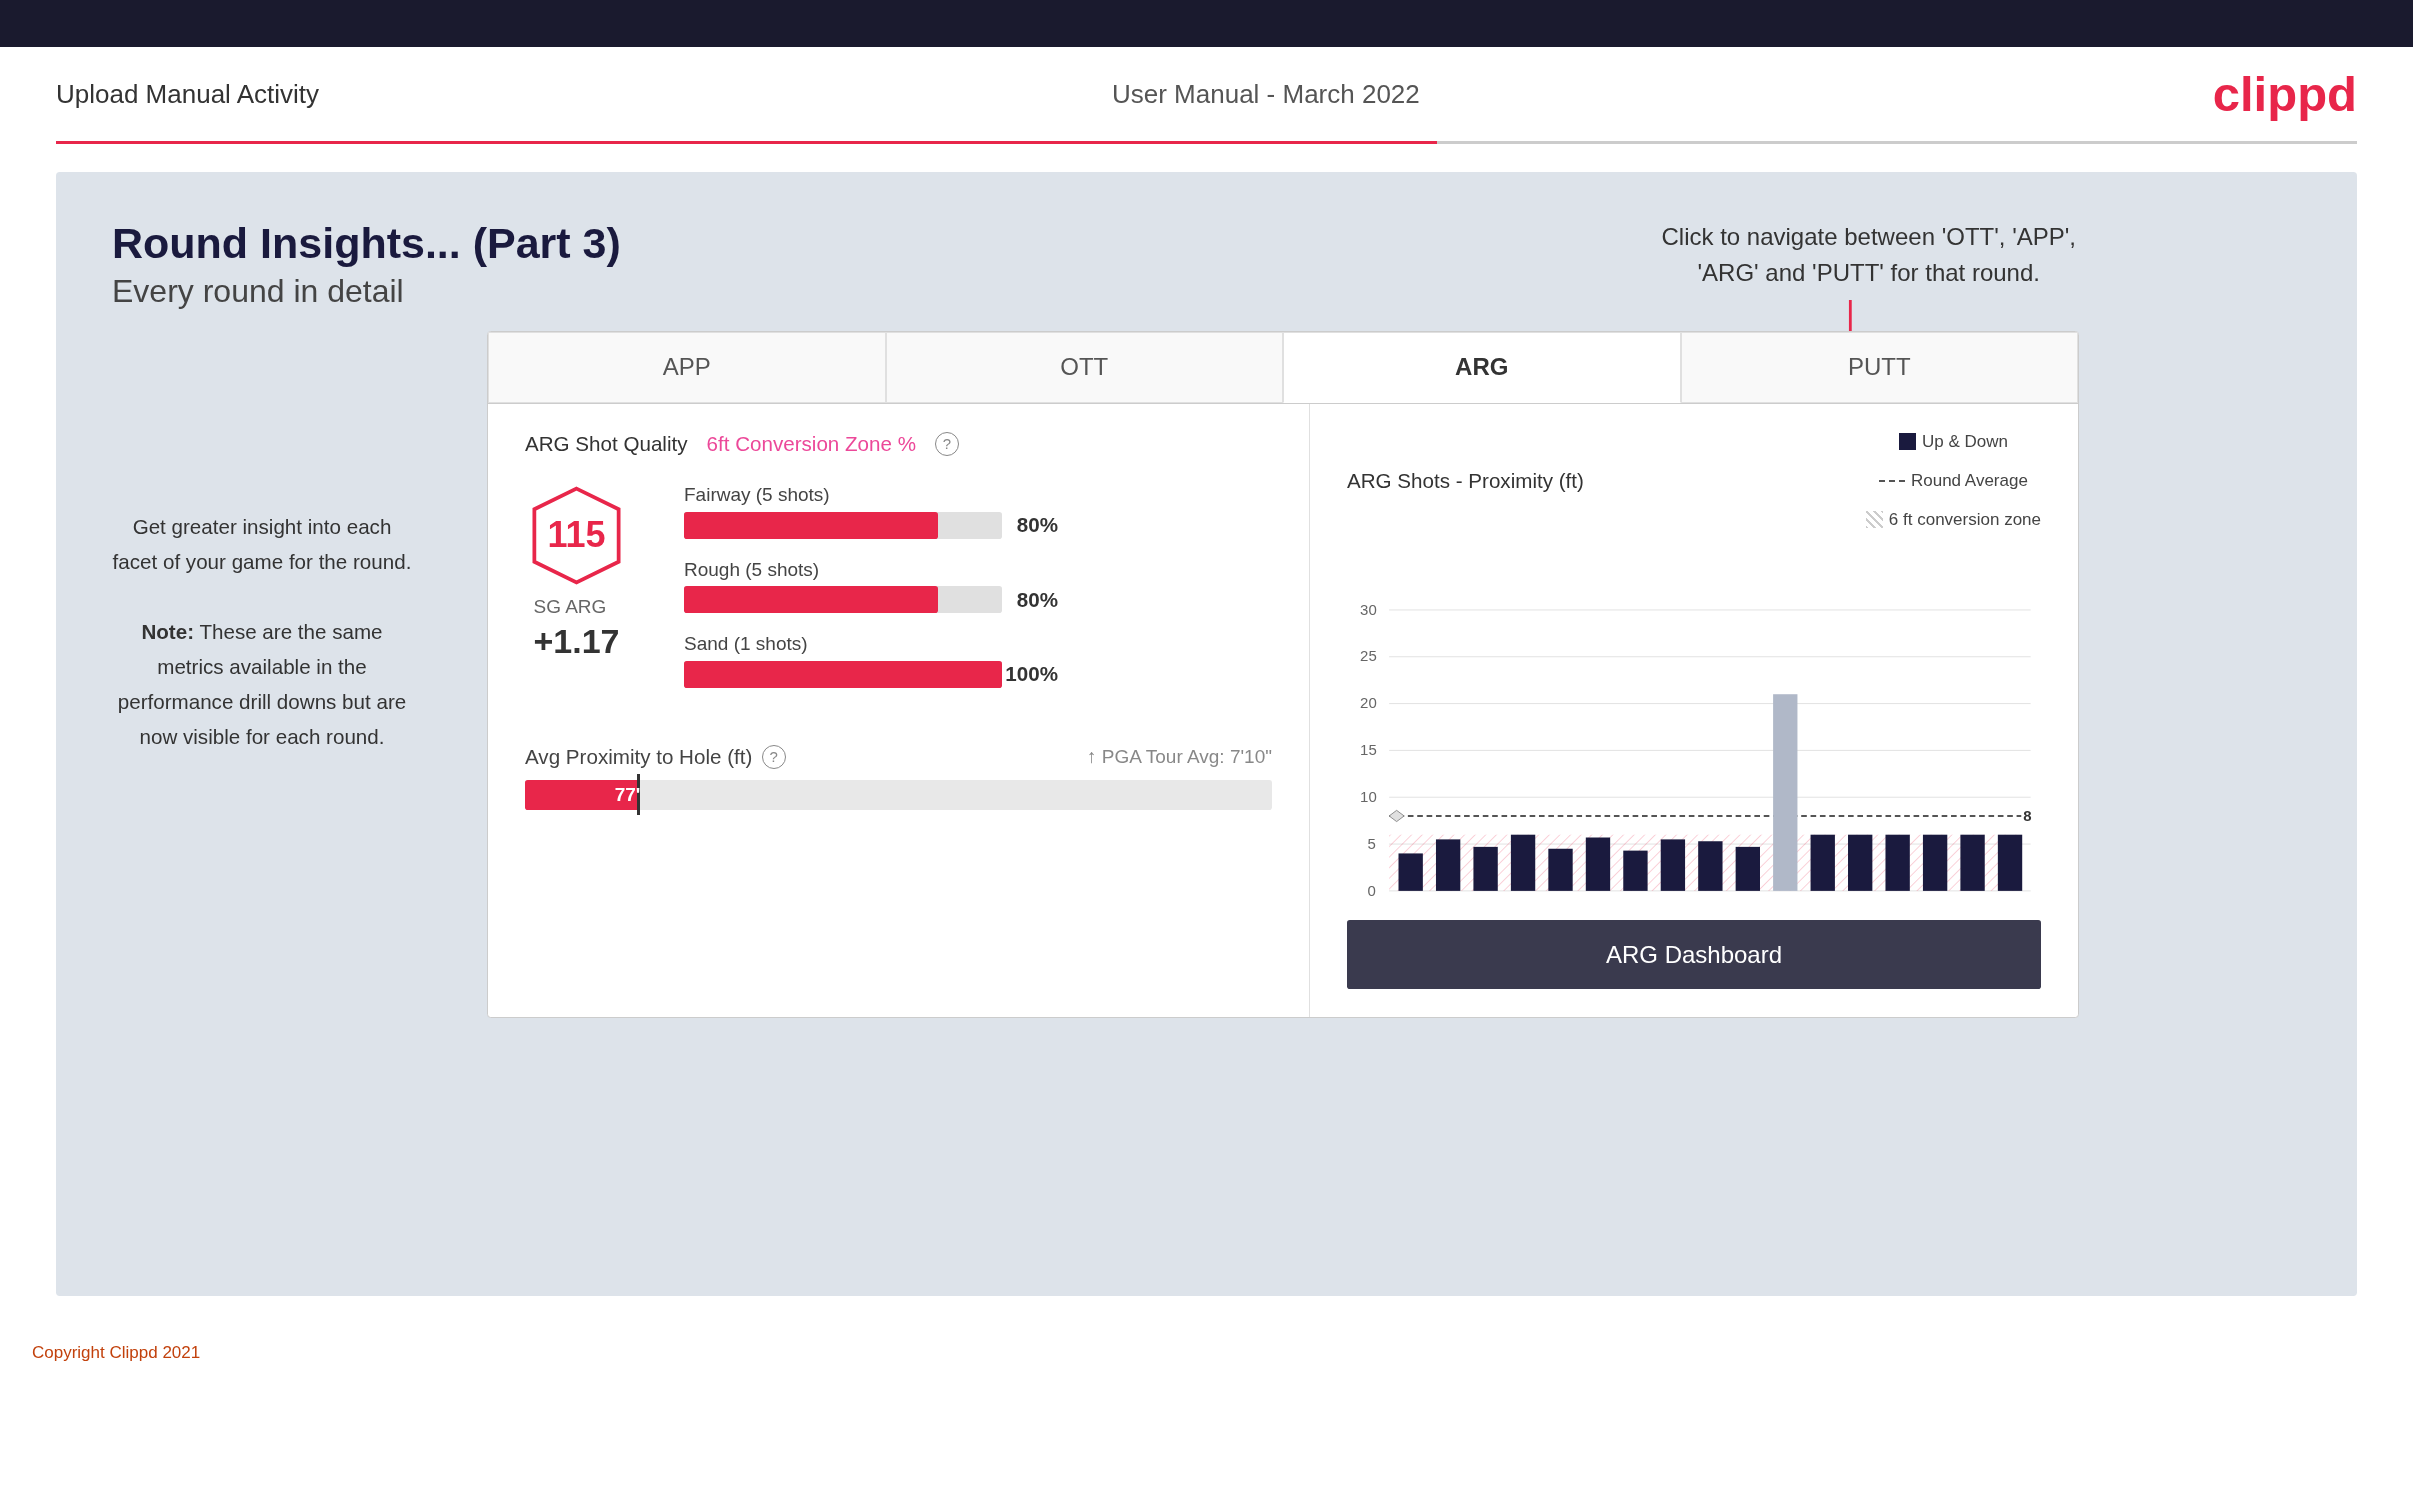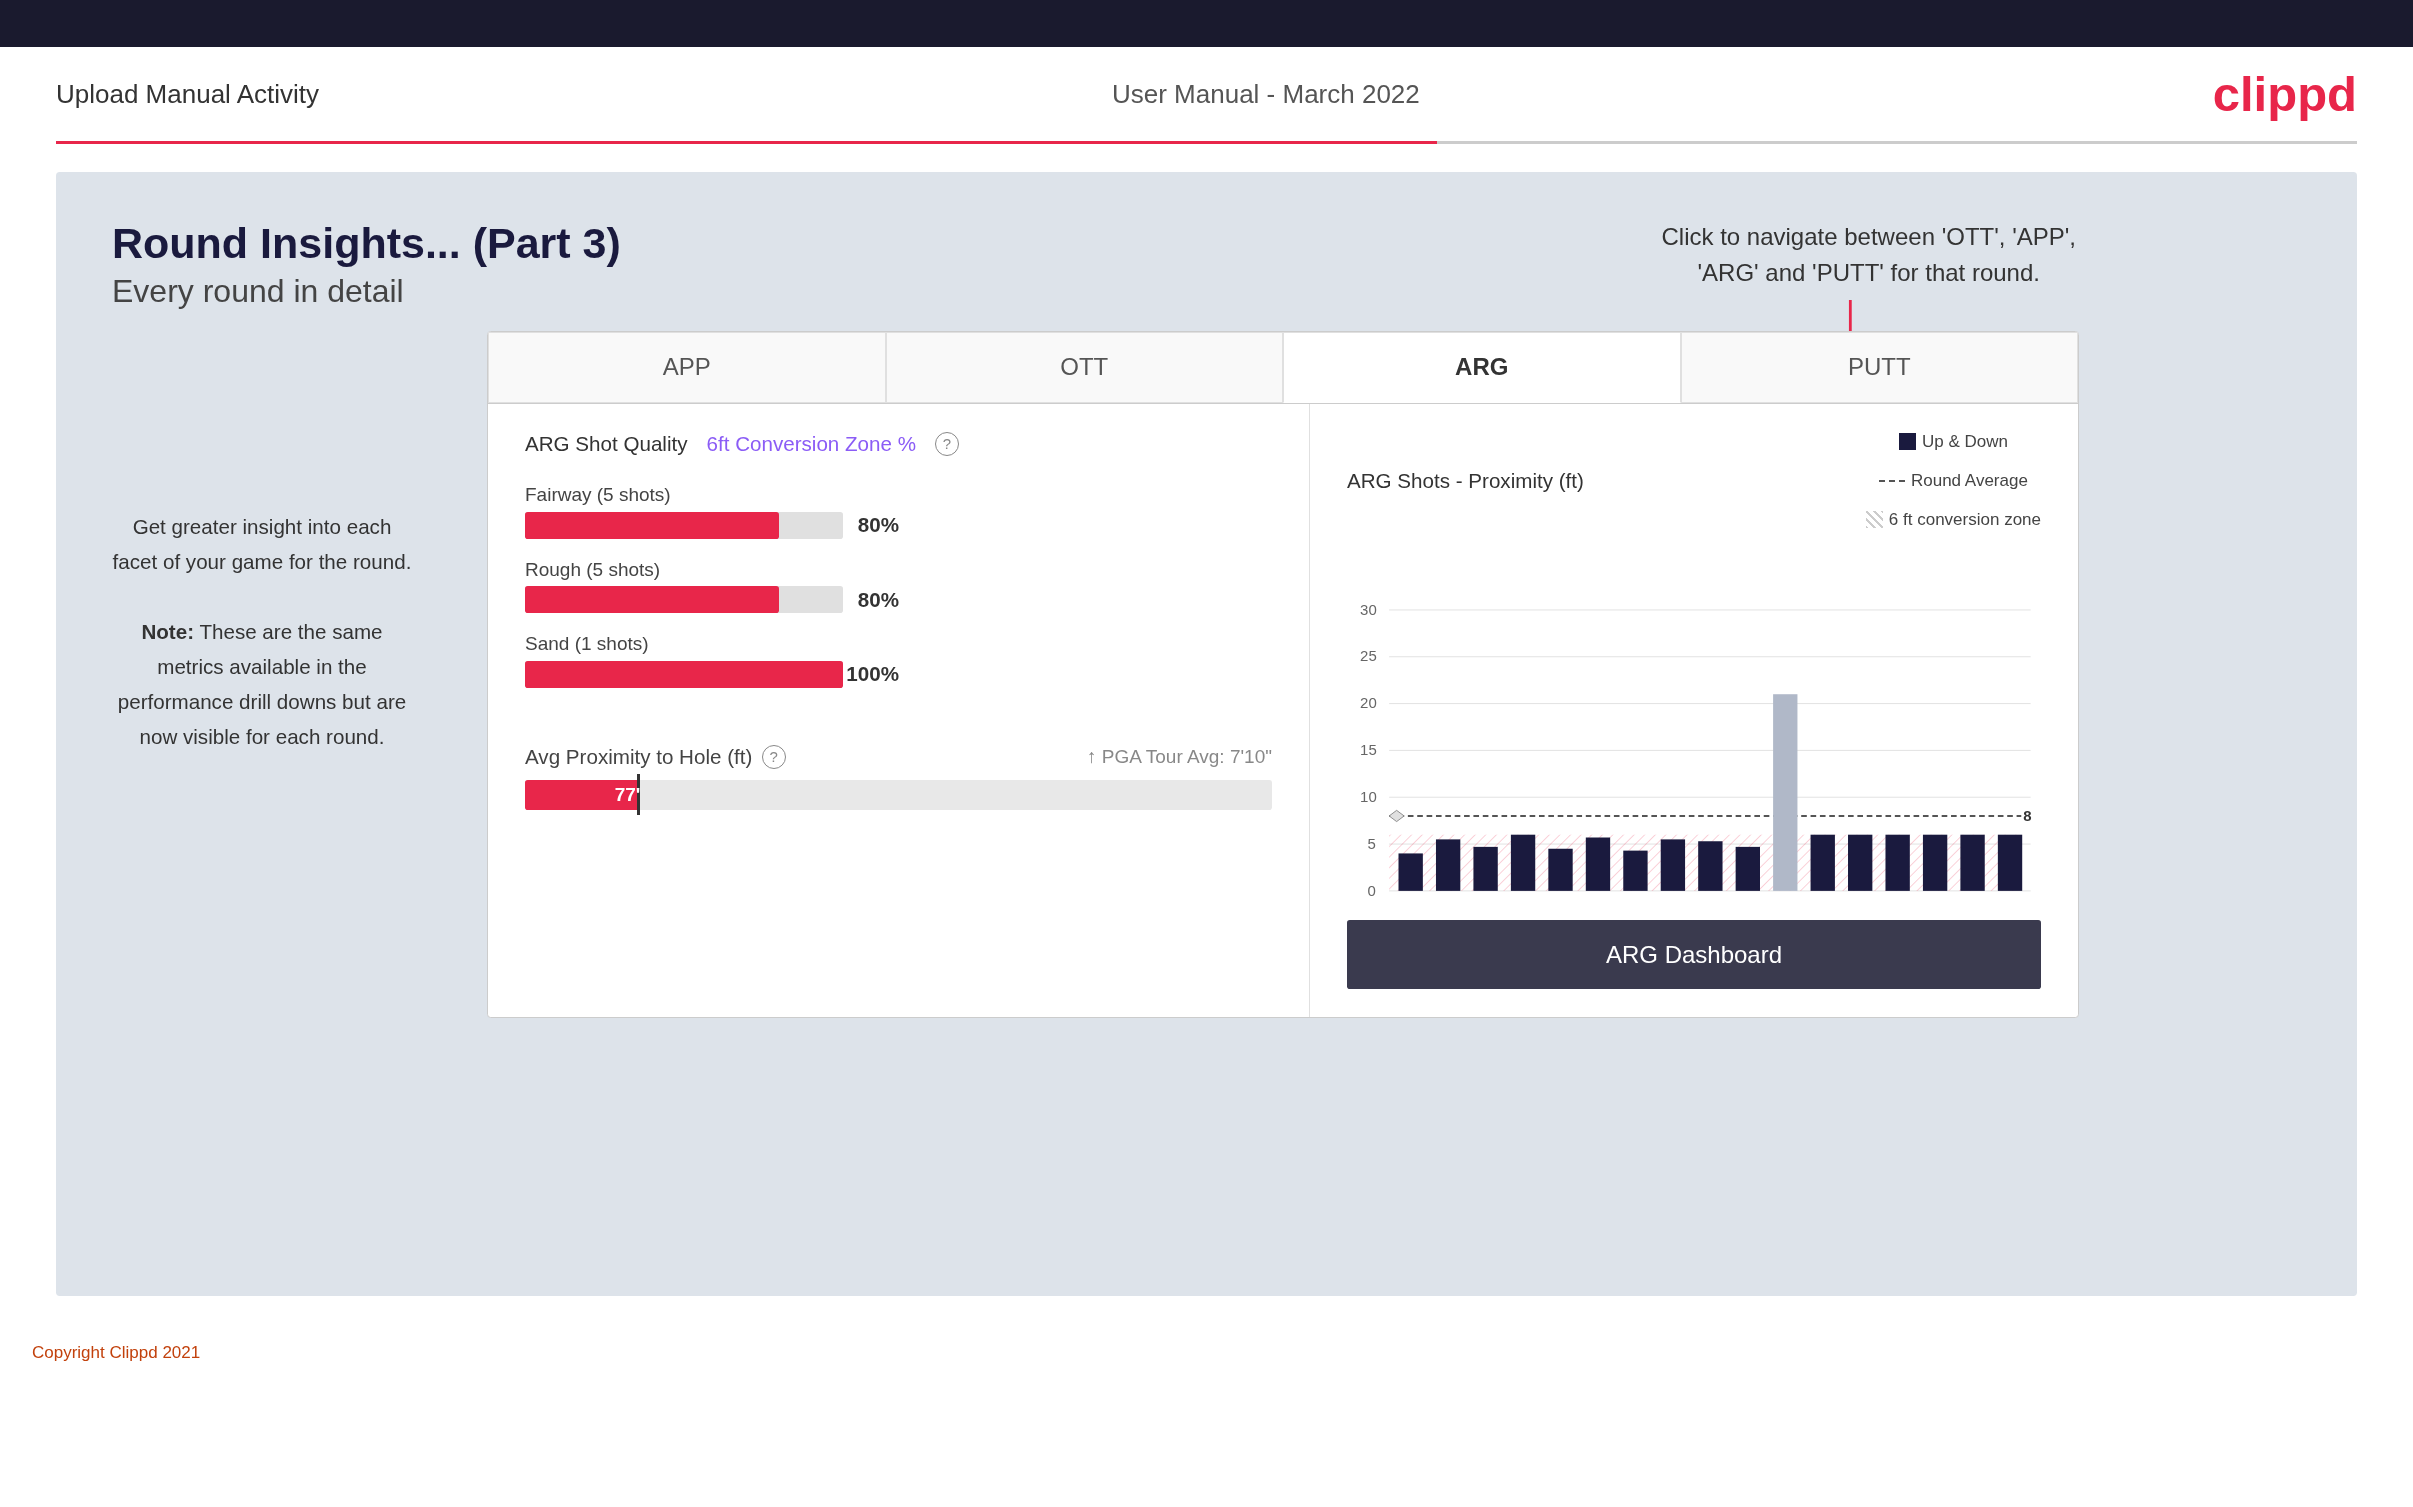--- a/index.html
+++ b/index.html
@@ -118,21 +118,21 @@
     }
 
     
     .quality-header {
       display: flex;
       align-items: center;
       gap: 19px;
       margin-bottom: 28px;
     }
     .quality-label { font-size: 20.6px; color: #333; font-weight: 500; }
-    .conversion-label { font-size: 20.6px; color: #8b5cf6; }
+    .conversion-label { font-size: 20.6px; color: #ec4899; }
     .help-icon {
       width: 24px; height: 24px; border-radius: 50%;
       border: 1.9px solid #888; display: inline-flex; align-items: center; justify-content: center;
       font-size: 15px; color: #888; cursor: pointer;
     }
 
     
     .hex-sg-row {
       display: flex;
       gap: 56px;
@@ -316,20 +316,32 @@
       <div class="left-panel">
 
         <div class="quality-header">
           <span class="quality-label">ARG Shot Quality</span>
           <span class="conversion-label">6ft Conversion Zone %</span>
           <span class="help-icon">?</span>
         </div>
 
         <div class="hex-sg-row">
 
+          <div class="hex-container">
+            <div class="hexagon">
+              <svg width="103" height="103" viewBox="0 0 110 110">
+                <polygon points="55,5 100,27 100,83 55,105 10,83 10,27" fill="none" stroke="#e8264a" stroke-width="4"></polygon>
+              </svg>
+              <span class="hex-value">115</span>
+            </div>
+            <div class="sg-container">
+              <span class="sg-label">SG ARG</span>
+              <span class="sg-value">+1.17</span>
+            </div>
+          </div>
 
           <div class="bars-section">
 
             <div id="bars-container">
                 <div class="bar-row"><div class="bar-label">Fairway (5 shots)</div><div style="position: relative; display: inline-block; width: 393px;"><div class="bar-track">
                       <div class="bar-fill" style="width: 80%;"></div>
                       <span class="bar-pct">80%</span>
                     </div></div></div>
                 <div class="bar-row"><div class="bar-label">Rough (5 shots)</div><div style="position: relative; display: inline-block; width: 393px;"><div class="bar-track">
                       <div class="bar-fill" style="width: 80%;"></div>

